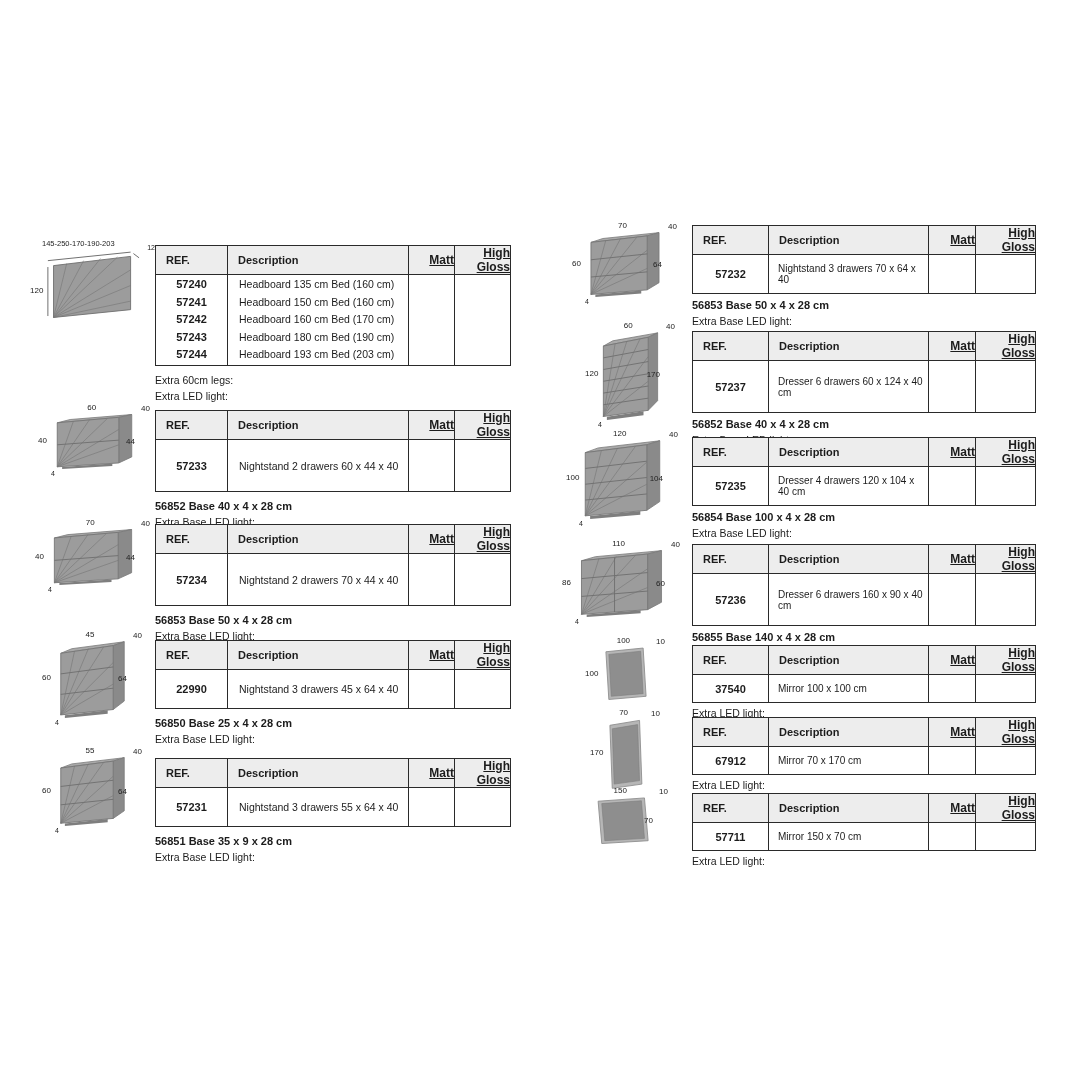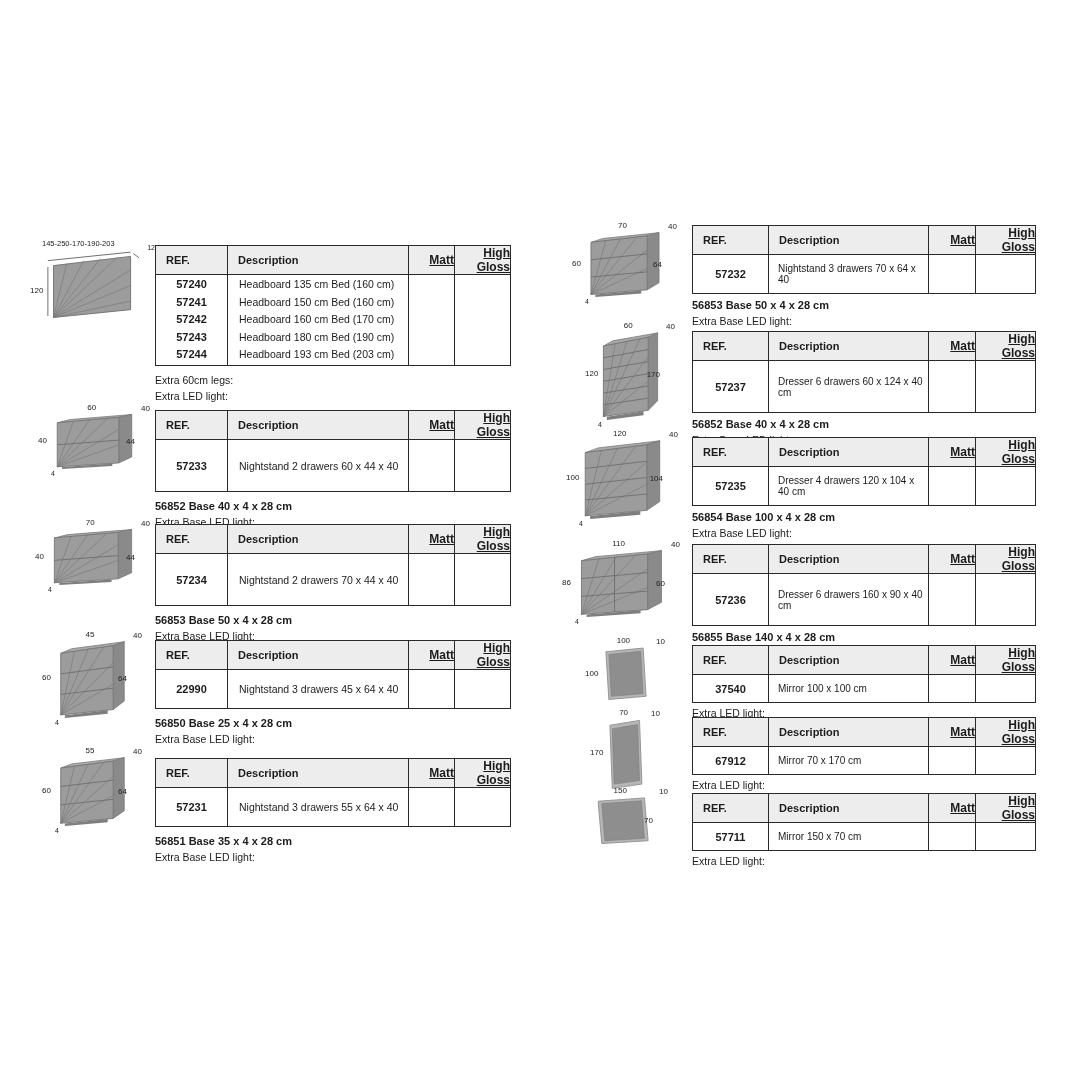--- a/index.html
+++ b/index.html
@@ -354,21 +354,21 @@
         </thead>
       <tbody>
           <tr class="h39">
         <td class="ref">57231</td>
         <td class="desc">Nightstand 3 drawers 55 x 64 x 40</td>
         <td></td>
         <td></td>
       </tr>
         </tbody>
     </table>
-    <div class="note first b">56851 Base 35 x 4 x 28 cm</div>
+    <div class="note first b">56851 Base 35 x 9 x 28 cm</div>
     <div class="note">Extra Base LED light:</div>
   </div>
 
   <div class="section rcol" style="top:225px">
     <table class="spec">
       <colgroup>
           <col style="width:76px">
           <col style="width:160px">
           <col style="width:47px">
           <col style="width:60px">

